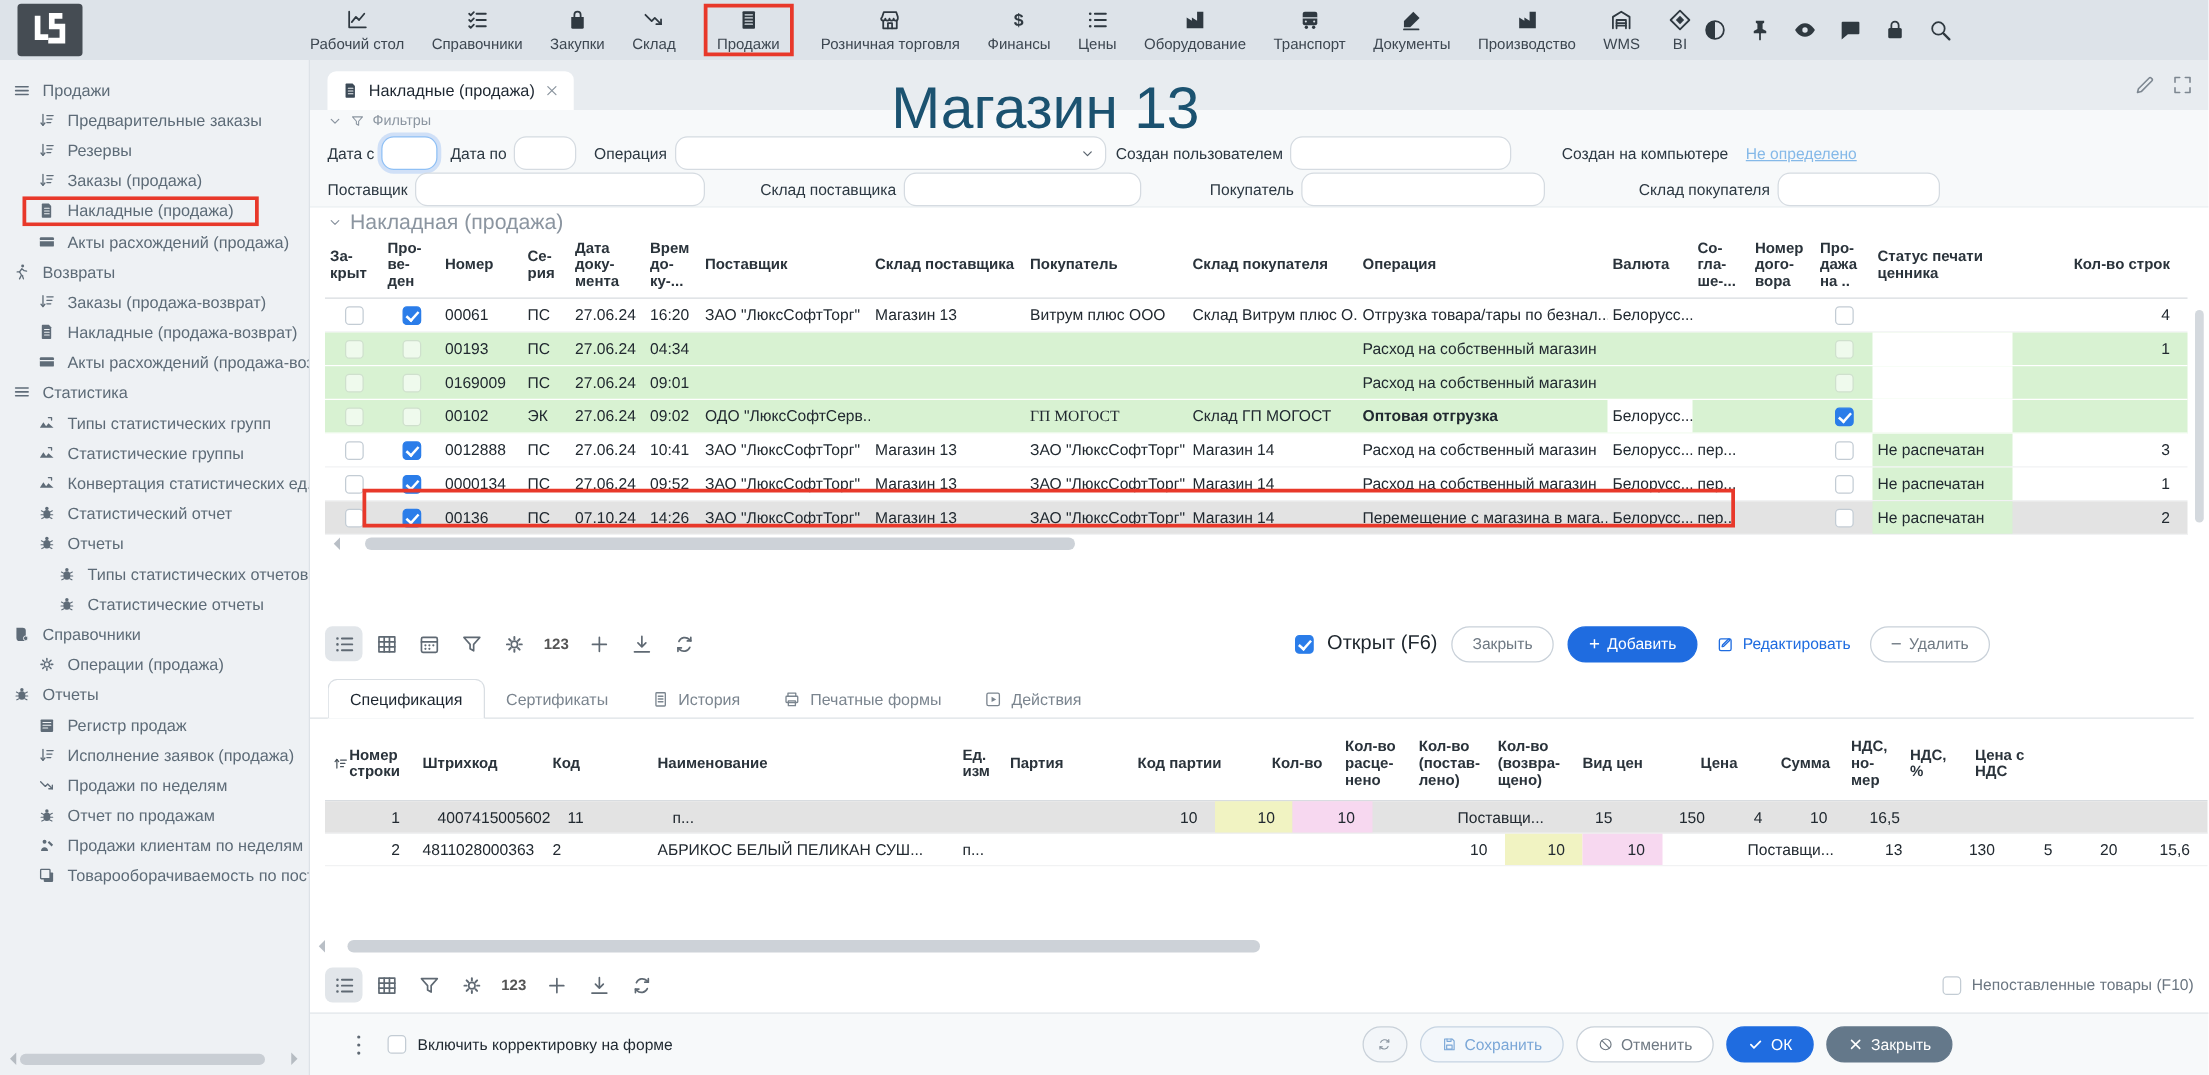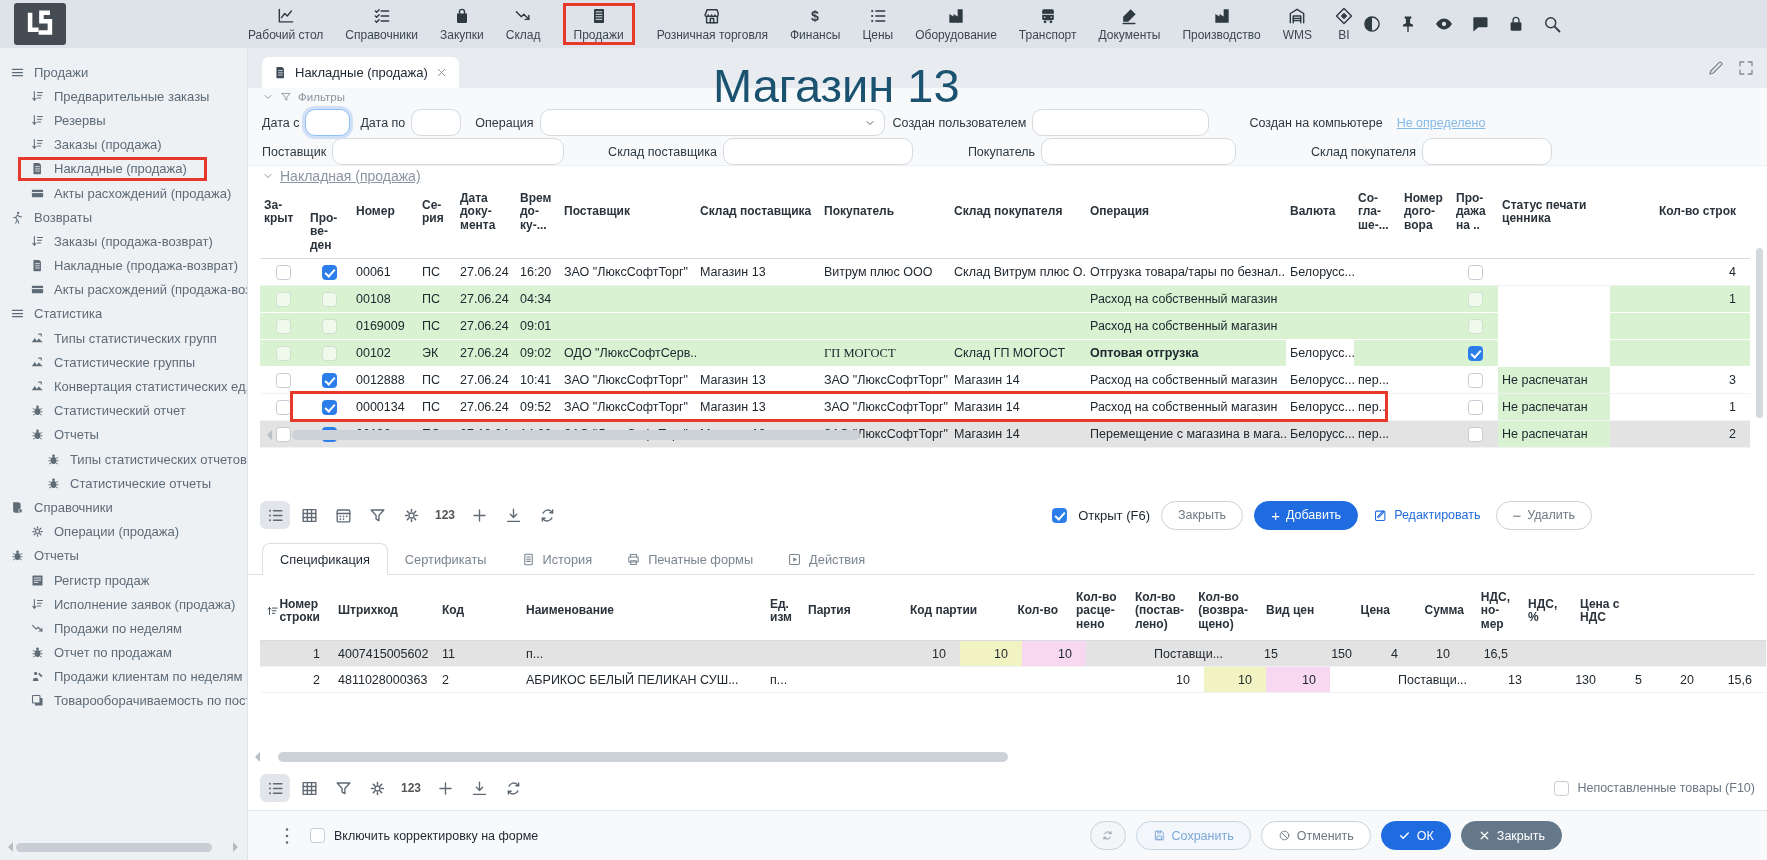--- a/index.html
+++ b/index.html
@@ -51,21 +51,21 @@
   .frow2{top:50px;}
   .flabel{color:#2c3842;font-size:12.5px;margin-right:6px;white-space:nowrap;}
   .finput{height:27px;border:1px solid #d5dbe1;border-radius:10px;background:#fff;box-sizing:border-box;}
   .finput.focus{border:1px solid #8fc0f5;box-shadow:0 0 0 3px rgba(90,150,240,.25);}
   .fselect{position:relative;height:27px;border:1px solid #d5dbe1;border-radius:10px;background:#fff;box-sizing:border-box;}
   .fselect .ic{position:absolute;right:8px;top:7px;width:12px;height:12px;color:#5a646e;}
   .flink{color:#85b9e8;text-decoration:underline;font-size:12.5px;white-space:nowrap;cursor:pointer;}
   .m10{margin-left:10px;}.m14{margin-left:14px;}.m8{margin-left:8px;}.m26{margin-left:40px;}
   .m44{margin-left:44px;}.m55{margin-left:55px;}.m75{margin-left:75px;}
   
-  .section-label{position:absolute;left:14px;top:120px;display:flex;gap:6px;align-items:center;color:#8b95a0;font-size:14px;text-decoration:underline;}
+  .section-label{position:absolute;left:14px;top:120px;display:flex;gap:6px;align-items:center;color:#8b95a0;font-size:17px;}
   .section-label .ic{width:12px;height:12px;}
   .mtable{position:absolute;left:12px;top:138px;width:1490px;}
   .trow{display:flex;}
   .th{display:flex;align-items:center;font-weight:bold;font-size:12px;color:#2a333b;line-height:1.12;
       padding:0 4px;box-sizing:border-box;height:52px;}
   .thead{border-bottom:1px solid #d8dce0;}
   .td{display:flex;align-items:center;font-size:12.5px;color:#212930;padding:0 4px;box-sizing:border-box;
       height:26px;white-space:nowrap;overflow:hidden;}
   .brow{border-bottom:1px solid #f1f2f3;cursor:pointer;}
   .brow.rg{background:#d8f2d2;border-bottom-color:#fff;}
@@ -88,21 +88,21 @@
   .vscroll{position:absolute;right:4px;top:200px;width:7px;height:170px;border-radius:4px;background:#d4d9de;cursor:pointer;}
   .row-red-box{position:absolute;left:42px;top:343px;width:1098px;height:31px;border:3px solid #e8382a;
       box-sizing:border-box;pointer-events:none;}
   
   .mtb{position:absolute;left:12px;right:12px;top:450px;height:34px;display:flex;align-items:center;gap:4px;}
   .tbi{width:30px;height:28px;display:flex;align-items:center;justify-content:center;color:#5f6973;border-radius:6px;cursor:pointer;}
   .tbi .ic{width:19px;height:19px;}
   .tbi.active{background:#e2e6ea;}
   .tb-count{font-size:12px;font-weight:bold;color:#555;margin:0 5px;}
   .mtb-right{margin-left:auto;margin-right:163px;display:flex;align-items:center;gap:11px;}
-  .cb-lbl{font-size:13px;color:#1d252c;white-space:nowrap;}
+  .cb-lbl{font-size:16px;color:#1d252c;white-space:nowrap;}
   .btn{height:29px;display:inline-flex;align-items:center;gap:6px;padding:0 16px;border:1px solid #c9d1d9;
        border-radius:15px;background:#fff;color:#6f7983;font-size:12.5px;white-space:nowrap;cursor:pointer;box-sizing:border-box;}
   .btn .ic{width:13px;height:13px;}
   .btn-primary{background:#1f6ce0;border-color:#1f6ce0;color:#fff;}
   .btn-edit{border:none;background:transparent;color:#1f6ce0;padding:0 4px;}
   .btn-edit .ic{width:15px;height:15px;}
   .btn-save{color:#7ba7d7;border-color:#c6d4e2;background:#f3f7fb;}
   .btn-slate{background:#64788a;border-color:#64788a;color:#fff;}
   .btn-iconsq{width:36px;padding:0;justify-content:center;color:#8a95a0;background:#f3f6f9;}
   .plus-mark{font-size:15px;line-height:1;}
@@ -661,21 +661,21 @@
           <svg viewBox="0 0 24 24" fill="none" stroke="currentColor" stroke-width="2" stroke-linecap="round" stroke-linejoin="round">
             <path d="M6 9l6 6 6-6"></path>
           </svg>
         </span>
       <span>Накладная (продажа)</span>
     </div>
 
     <div class="mtable" id="mtable">
         <div class="trow thead">
           <div class="th  al-c" style="width: 46px; flex: 0 0 auto;">За-крыт</div>
-          <div class="th  al-c" style="width: 46px; flex: 0 0 auto; margin-top: 20px;">Про-ве-ден</div>
+          <div class="th  al-c" style="width: 46px; flex: 0 0 auto;">Про-ве-ден</div>
           <div class="th " style="width: 66px; flex: 0 0 auto;">Номер</div>
           <div class="th " style="width: 38px; flex: 0 0 auto;">Се-рия</div>
           <div class="th " style="width: 60px; flex: 0 0 auto;">Дата доку-мента</div>
           <div class="th " style="width: 44px; flex: 0 0 auto;">Врем до-ку-...</div>
           <div class="th " style="width: 136px; flex: 0 0 auto;">Поставщик</div>
           <div class="th " style="width: 124px; flex: 0 0 auto;">Склад поставщика</div>
           <div class="th " style="width: 130px; flex: 0 0 auto;">Покупатель</div>
           <div class="th " style="width: 136px; flex: 0 0 auto;">Склад покупателя</div>
           <div class="th " style="width: 200px; flex: 0 0 auto;">Операция</div>
           <div class="th " style="width: 68px; flex: 0 0 auto;">Валюта</div>
@@ -710,21 +710,21 @@
           <div class="td " style="width: 112px; flex: 0 0 auto;"></div>
           <div class="td  al-r" style="width: 140px; flex: 0 0 auto;">4</div>
         </div>
         <div class="trow brow rg">
           <div class="td  al-c" style="width: 46px; flex: 0 0 auto;">
             <span class="cb"></span>
           </div>
           <div class="td  al-c" style="width: 46px; flex: 0 0 auto;">
             <span class="cb"></span>
           </div>
-          <div class="td " style="width: 66px; flex: 0 0 auto;">00108</div>
+          <div class="td " style="width: 66px; flex: 0 0 auto;">00193</div>
           <div class="td " style="width: 38px; flex: 0 0 auto;">ПС</div>
           <div class="td " style="width: 60px; flex: 0 0 auto;">27.06.24</div>
           <div class="td " style="width: 44px; flex: 0 0 auto;">04:34</div>
           <div class="td " style="width: 136px; flex: 0 0 auto;"></div>
           <div class="td " style="width: 124px; flex: 0 0 auto;"></div>
           <div class="td " style="width: 130px; flex: 0 0 auto;"></div>
           <div class="td " style="width: 136px; flex: 0 0 auto;"></div>
           <div class="td " style="width: 200px; flex: 0 0 auto;">Расход на собственный магазин</div>
           <div class="td " style="width: 68px; flex: 0 0 auto;"></div>
           <div class="td " style="width: 46px; flex: 0 0 auto;"></div>
@@ -1021,21 +1021,21 @@
           <div class="th sth" style="width: 76px; flex: 0 0 auto;">Вид цен</div>
           <div class="th sth al-r" style="width: 66px; flex: 0 0 auto;">Цена</div>
           <div class="th sth al-r" style="width: 74px; flex: 0 0 auto;">Сумма</div>
           <div class="th sth al-r" style="width: 46px; flex: 0 0 auto;">НДС, но-мер</div>
           <div class="th sth al-r" style="width: 52px; flex: 0 0 auto;">НДС, %</div>
           <div class="th sth al-r" style="width: 58px; flex: 0 0 auto;">Цена с НДС</div>
         </div>
         <div class="trow brow rsel srow-sel">
           <div class="td std al-c" style="width: 26px; flex: 0 0 auto;"></div>
           <div class="td std al-r" style="width: 48px; flex: 0 0 auto;">1</div>
-          <div class="td std" style="width: 104px; flex: 0 0 auto;">4007415005602</div>
+          <div class="td std" style="width: 104px; flex: 0 0 auto; margin-left: 12px;">4007415005602</div>
           <div class="td std" style="width: 84px; flex: 0 0 auto;">11</div>
           <div class="td std" style="width: 38px; flex: 0 0 auto;">п...</div>
           <div class="td std" style="width: 102px; flex: 0 0 auto;"></div>
           <div class="td std" style="width: 100px; flex: 0 0 auto;"></div>
           <div class="td std" style="width: 132px; flex: 0 0 auto;"></div>
           <div class="td std al-r" style="width: 66px; flex: 0 0 auto;">10</div>
           <div class="td std al-r cbgy" style="width: 62px; flex: 0 0 auto;">10</div>
           <div class="td std al-r cbgp" style="width: 64px; flex: 0 0 auto;">10</div>
           <div class="td std al-r" style="width: 64px; flex: 0 0 auto;"></div>
           <div class="td std" style="width: 76px; flex: 0 0 auto;">Поставщи...</div>

